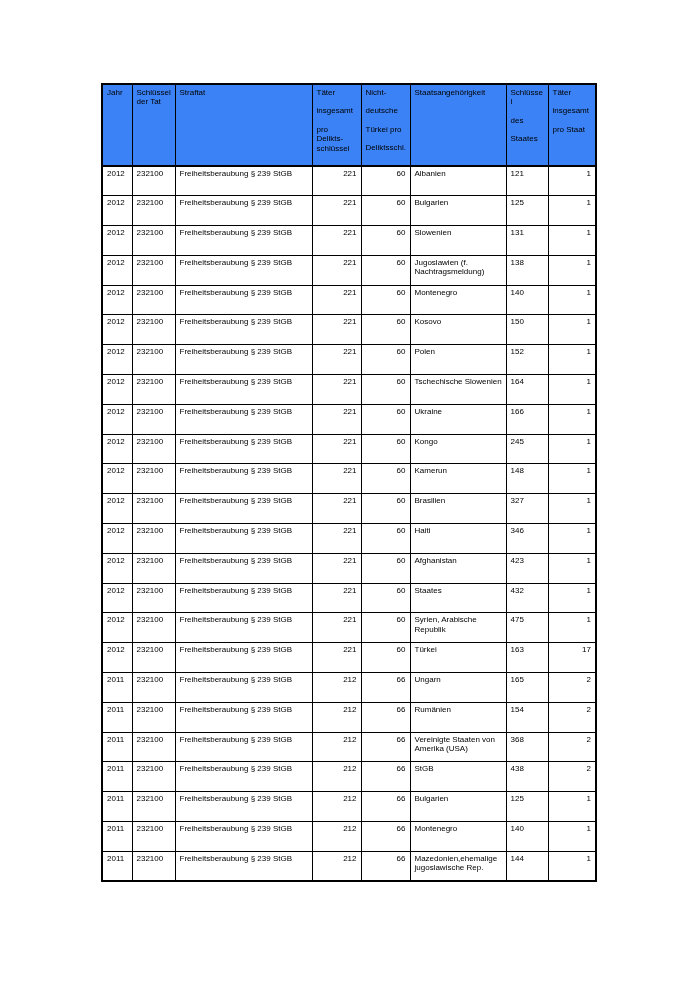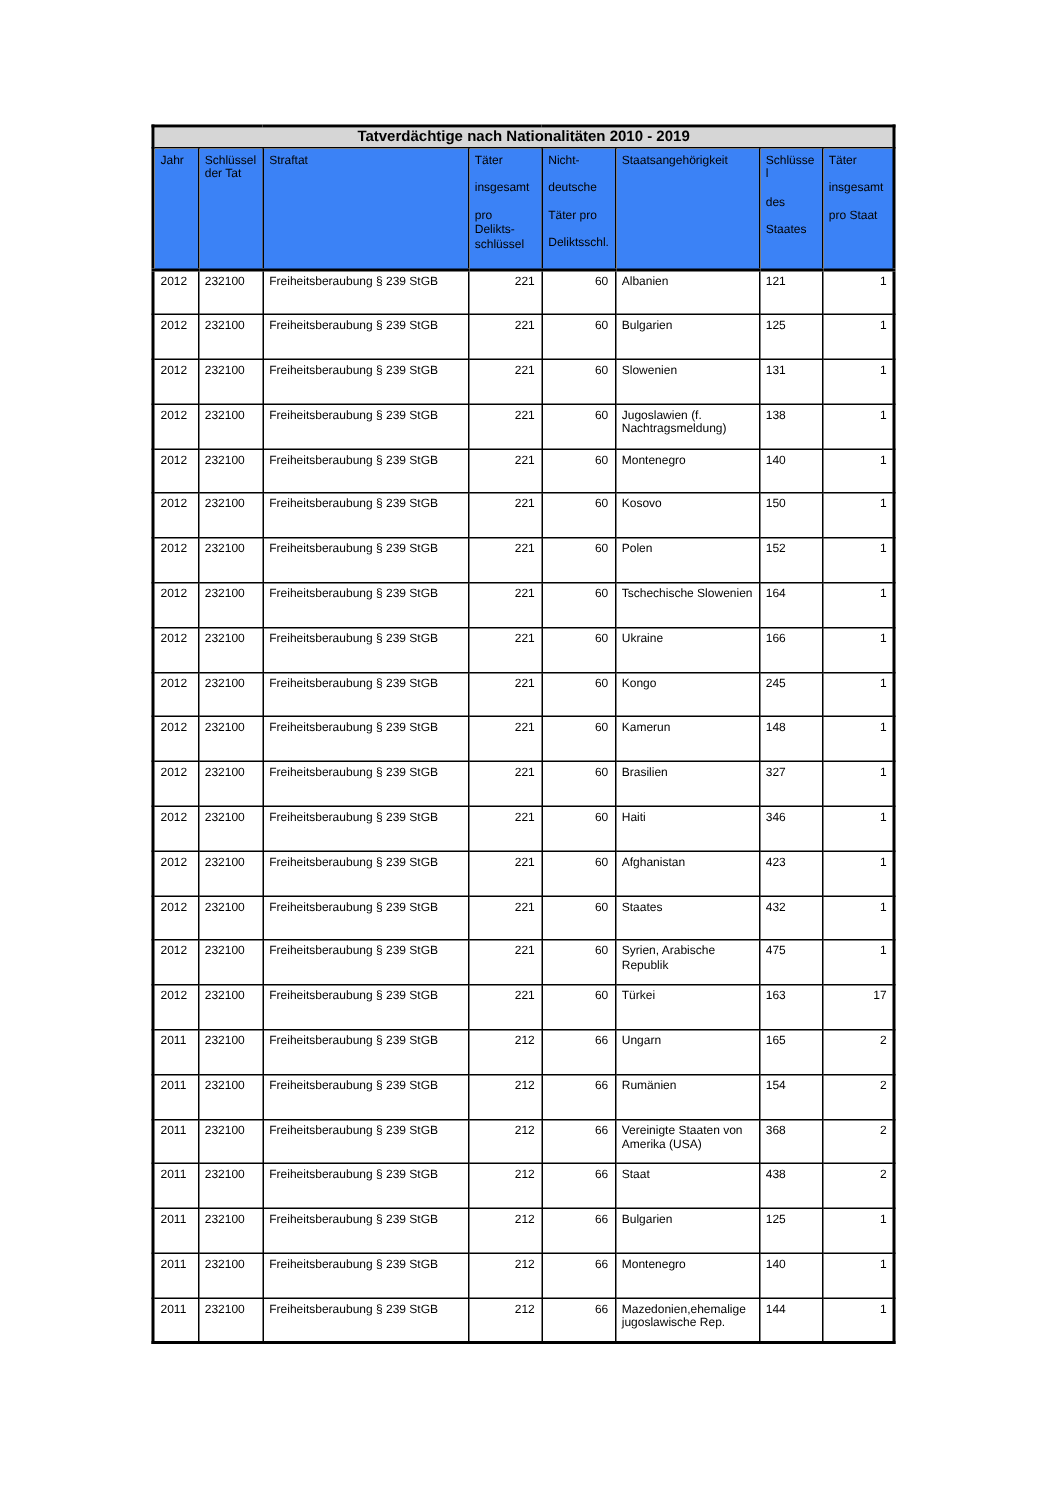--- a/index.html
+++ b/index.html
@@ -75,23 +75,20 @@
     <col style="width:30px">
     <col style="width:43px">
     <col style="width:137px">
     <col style="width:49px">
     <col style="width:49px">
     <col style="width:96px">
     <col style="width:42px">
     <col style="width:48px">
   </colgroup>
   <thead>
-    <tr class="title-row">
-      <th colspan="8">Tatverdächtige nach Nationalitäten 2010 - 2019</th>
-    </tr>
     <tr class="header-row" id="header-row">
         <th>
           <div>Jahr</div>
         </th>
         <th>
           <div>Schlüssel</div>
           <div>der Tat</div>
         </th>
         <th>
           <div>Straftat</div>
@@ -103,21 +100,21 @@
           <div class="hspacer"></div>
           <div>pro</div>
           <div>Delikts-</div>
           <div>schlüssel</div>
         </th>
         <th>
           <div>Nicht-</div>
           <div class="hspacer"></div>
           <div>deutsche</div>
           <div class="hspacer"></div>
-          <div>Täter pro</div>
+          <div>Türkei pro</div>
           <div class="hspacer"></div>
           <div>Deliktsschl.</div>
         </th>
         <th>
           <div>Staatsangehörigkeit</div>
         </th>
         <th>
           <div>Schlüssel</div>
           <div class="hspacer"></div>
           <div>des</div>
@@ -333,21 +330,21 @@
         <td>Vereinigte Staaten von Amerika (USA)</td>
         <td>368</td>
         <td class="num">2</td>
       </tr>
       <tr>
         <td>2011</td>
         <td>232100</td>
         <td>Freiheitsberaubung § 239 StGB</td>
         <td class="num">212</td>
         <td class="num">66</td>
-        <td>Staat</td>
+        <td>StGB</td>
         <td>438</td>
         <td class="num">2</td>
       </tr>
       <tr>
         <td>2011</td>
         <td>232100</td>
         <td>Freiheitsberaubung § 239 StGB</td>
         <td class="num">212</td>
         <td class="num">66</td>
         <td>Bulgarien</td>

